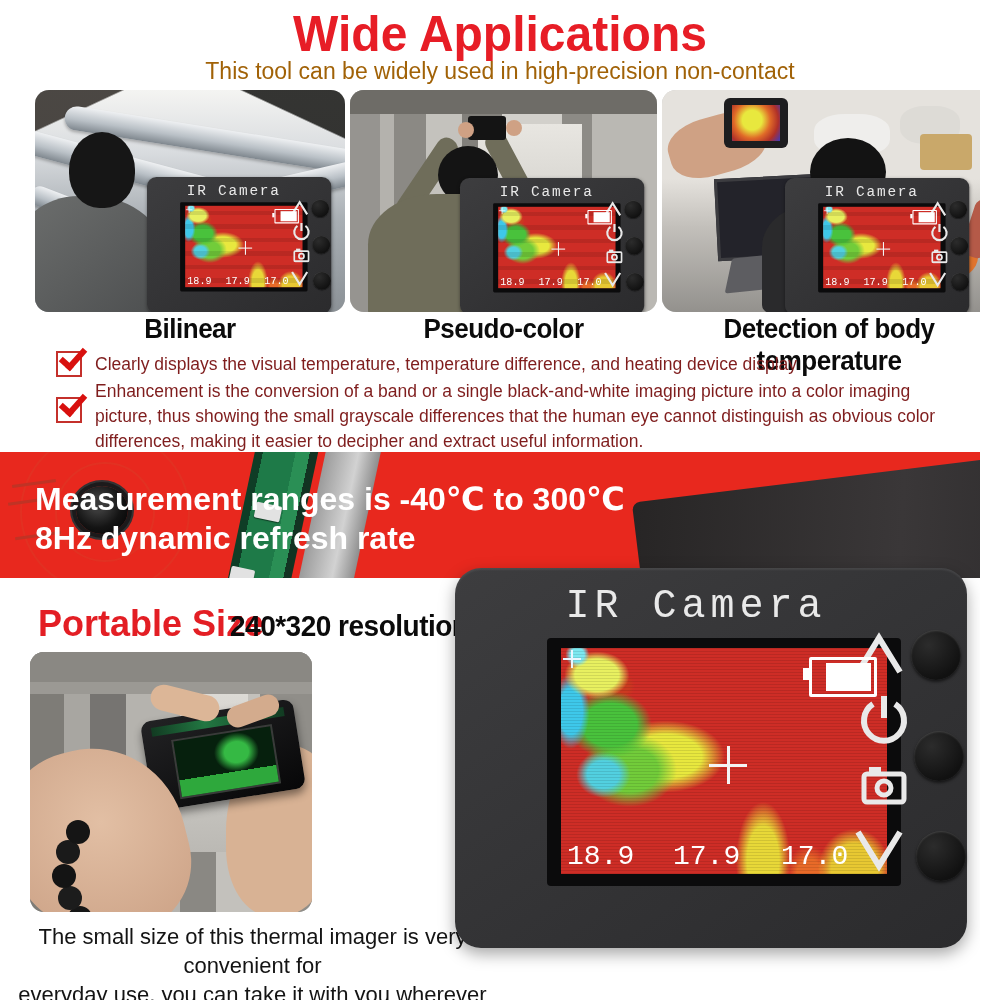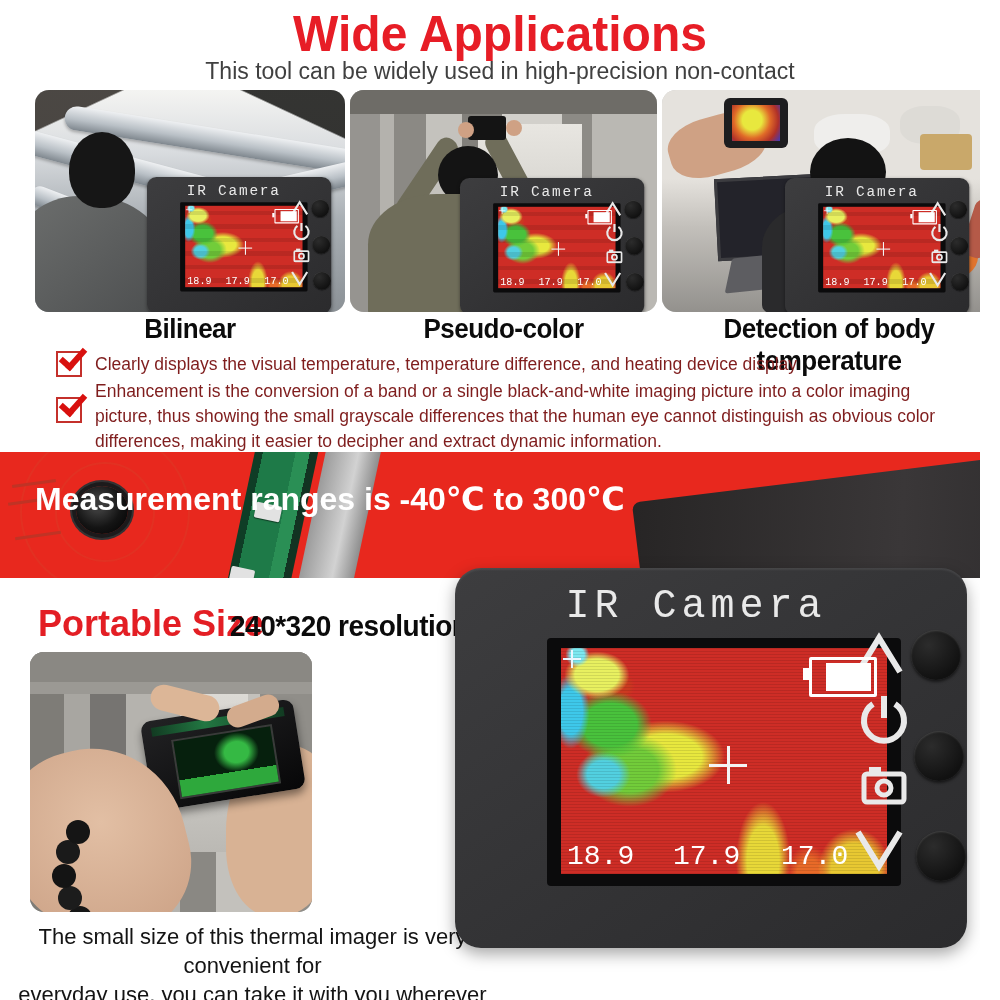--- a/index.html
+++ b/index.html
@@ -3,21 +3,21 @@
 <meta charset="utf-8">
 <style>
   html,body{margin:0;padding:0;background:#ffffff;}
   .page{position:relative;width:980px;height:1000px;background:#fff;overflow:hidden;
         font-family:"Liberation Sans",sans-serif;color:#111;}
 
   
   .title{position:absolute;top:6px;left:0;width:1000px;text-align:center;
          font-size:48px;font-weight:700;color:#e71d26;letter-spacing:0px;transform:scaleY(1.06);}
   .subtitle{position:absolute;top:58px;left:0;width:1000px;text-align:center;
-            font-size:23px;font-weight:400;color:#404040;}
+            font-size:23px;font-weight:400;color:#a16207;}
 
   
   .photo{position:absolute;top:90px;height:222px;border-radius:14px;overflow:hidden;background:#c8c8c6;}
   #photo1{left:35px;width:310px;}
   #photo2{left:350px;width:307px;}
   #photo3{left:662px;width:334px;}
   .layer{position:absolute;}
 
   
   .s1-bg{inset:0;background:
@@ -375,35 +375,36 @@
     </div>
   </div>
 
   <div class="plabel" id="pl1">Bilinear</div>
   <div class="plabel" id="pl2">Pseudo-color</div>
   <div class="plabel" id="pl3">Detection of body temperature</div>
 
   <div class="checkbox" id="chk1"></div>
   <div class="feature" id="feat1">Clearly displays the visual temperature, temperature difference, and heating device display</div>
   <div class="checkbox" id="chk2"></div>
-  <div class="feature" id="feat2">Enhancement is the conversion of a band or a single black-and-white imaging picture into a color imaging picture, thus showing the small grayscale differences that the human eye cannot distinguish as obvious color differences, making it easier to decipher and extract dynamic information.</div>
+  <div class="feature" id="feat2">Enhancement is the conversion of a band or a single black-and-white imaging picture into a color imaging picture, thus showing the small grayscale differences that the human eye cannot distinguish as obvious color differences, making it easier to decipher and extract useful information.</div>
 
   <div class="banner">
     <div class="board"></div>
     <div class="ring" id="ring2" style="position:absolute;left:20px;top:-22px;"></div>
     <div class="ring" id="ring1" style="position:absolute;left:55px;top:10px;"></div>
     <div class="lens" style="position:absolute;left:76px;top:34px;"></div>
     <div class="rtick" style="position:absolute;left:12px;top:30px;width:44px;transform:rotate(-8deg);"></div>
     <div class="rtick" style="position:absolute;left:8px;top:48px;width:40px;transform:rotate(-8deg);"></div>
     <div class="rtick" style="position:absolute;left:15px;top:82px;width:46px;transform:rotate(-8deg);"></div>
     <div class="pcb" style="position:absolute;left:240px;top:-12px;"></div>
     <div class="chip" style="position:absolute;left:255px;top:52px;width:26px;height:16px;transform:rotate(12deg);"></div>
     <div class="chip" style="position:absolute;left:230px;top:116px;width:24px;height:15px;transform:rotate(12deg);"></div>
     <div class="pad" style="position:absolute;left:312px;top:-8px;"></div>
     <div class="banner-line" id="bl1">Measurement ranges is -40℃ to 300℃</div>
+    <div class="banner-line" id="bl2">8Hz dynamic refresh rate</div>
   </div>
 
   <div class="portable-heading">Portable Size</div>
   <div class="portable-res">240*320 resolution</div>
 
   <div id="photo4">
     <div class="layer s4-bg"></div>
     <div class="layer s4-opening"></div>
     <div class="layer s4-hand-r"></div>
     <div class="layer s4-dev">

